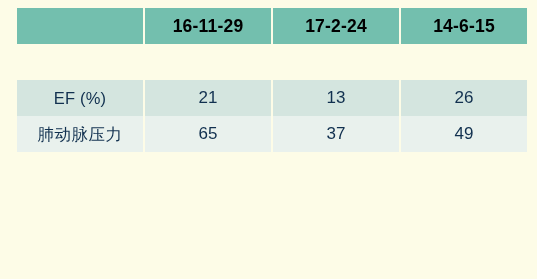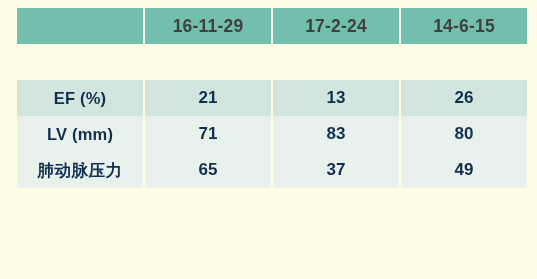--- a/index.html
+++ b/index.html
@@ -34,28 +34,28 @@
     background: #fdfce7;
   }
   table.metrics th,
   table.metrics td {
     padding: 0;
     margin: 0;
     text-align: center;
     vertical-align: middle;
     color: #11304f;
     font-size: 17px;
-    font-weight: 700;
+    font-weight: 400;
     height: 36px;
     line-height: 36px;
     white-space: nowrap;
   }
   table.metrics thead th {
     background: #73bfae;
-    color: #404040;
+    color: #000000;
     font-weight: bold;
     font-size: 17.5px;
     height: 36px;
     line-height: 36px;
     letter-spacing: 0.2px;
   }
   table.metrics thead th.corner {
     background: #73bfae;
   }
   table.metrics tbody tr.band-dark td {
@@ -111,26 +111,20 @@
 
         <tr class="band-dark">
           <td class="rowlabel">EF (%)</td>
           <td>21</td>
           <td>13</td>
           <td>26</td>
         </tr>
 
 
 
-        <tr class="band-light">
-          <td class="rowlabel">LV (mm)</td>
-          <td>71</td>
-          <td>83</td>
-          <td>80</td>
-        </tr>
 
 
         <tr class="band-light">
           <td class="cjk">肺动脉压力</td>
           <td>65</td>
           <td>37</td>
           <td>49</td>
         </tr>
       </tbody>
     </table>

